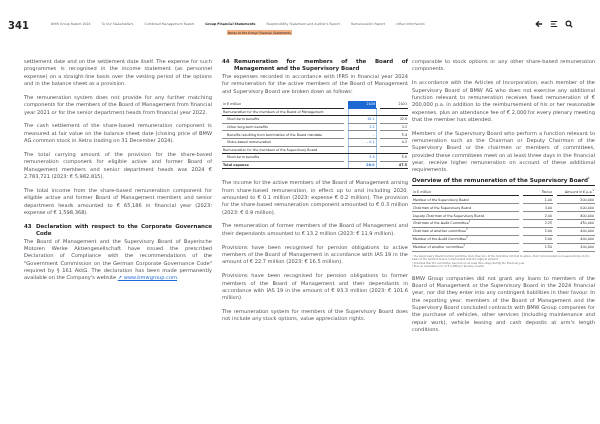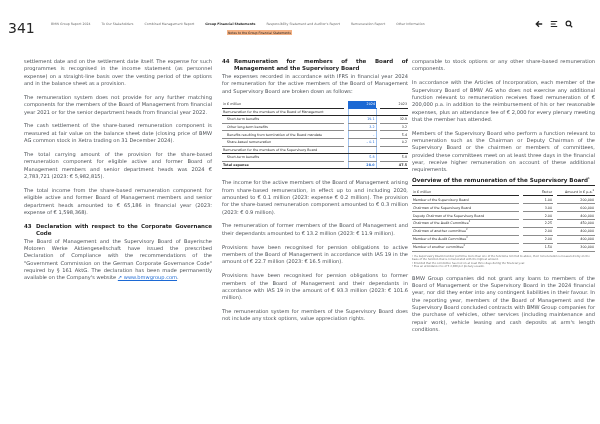--- a/index.html
+++ b/index.html
@@ -1,20 +1,20 @@
 <!DOCTYPE html>
 <html><head>
 <meta charset="utf-8">
 <style>
   * { box-sizing: border-box; margin: 0; padding: 0; }
   html, body { width: 600px; height: 424px; background: #ffffff; overflow: hidden; }
   body { font-family: "DejaVu Sans", sans-serif; color: #4a4f55; position: relative; }
 
   .topbar { position: absolute; left: 0; top: 0; width: 600px; height: 44px; }
-  .page-num { position: absolute; left: 8px; top: 20px; font-size: 14px; font-weight: normal; color: #262626; }
+  .page-num { position: absolute; left: 8px; top: 20px; font-size: 10px; font-weight: bold; color: #262626; }
   .nav { position: absolute; left: 51px; top: 22px; display: flex; gap: 0; font-size: 3.2px; color: #6b6b6b; white-space: nowrap; }
   .nav span { margin-right: 11px; }
   .nav .active { color: #262626; font-weight: bold; }
   .subnav { position: absolute; left: 227px; top: 30px; font-size: 3.1px; background: #f4b183; color: #262626; padding: 0.5px 1px; white-space: nowrap; }
   .icons { position: absolute; left: 535px; top: 20px; display: flex; gap: 7px; align-items: center; }
   .icon { width: 8px; height: 8px; display: block; }
 
   .col { position: absolute; top: 58px; font-size: 5.1px; line-height: 7.35px; color: #4a4f55; text-align: justify; }
   .col p { margin-bottom: 6.5px; }
   .c1 { left: 24px; width: 188px; }

